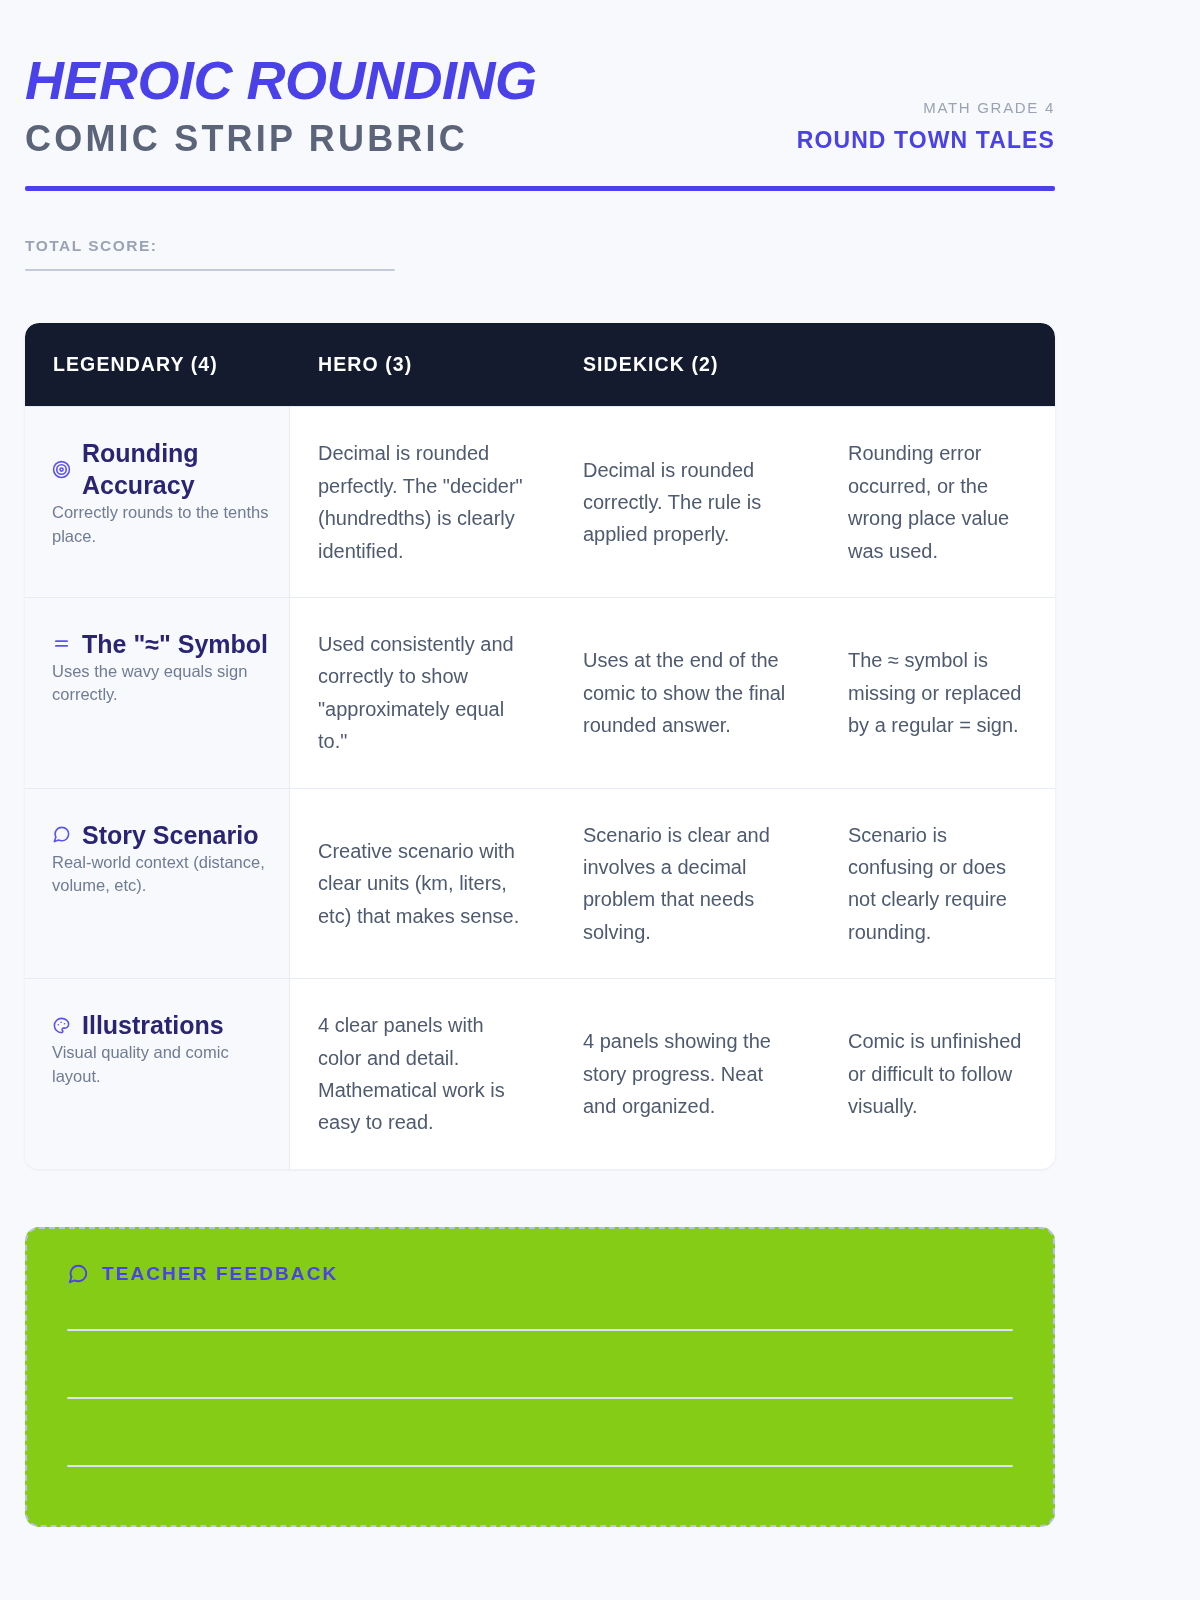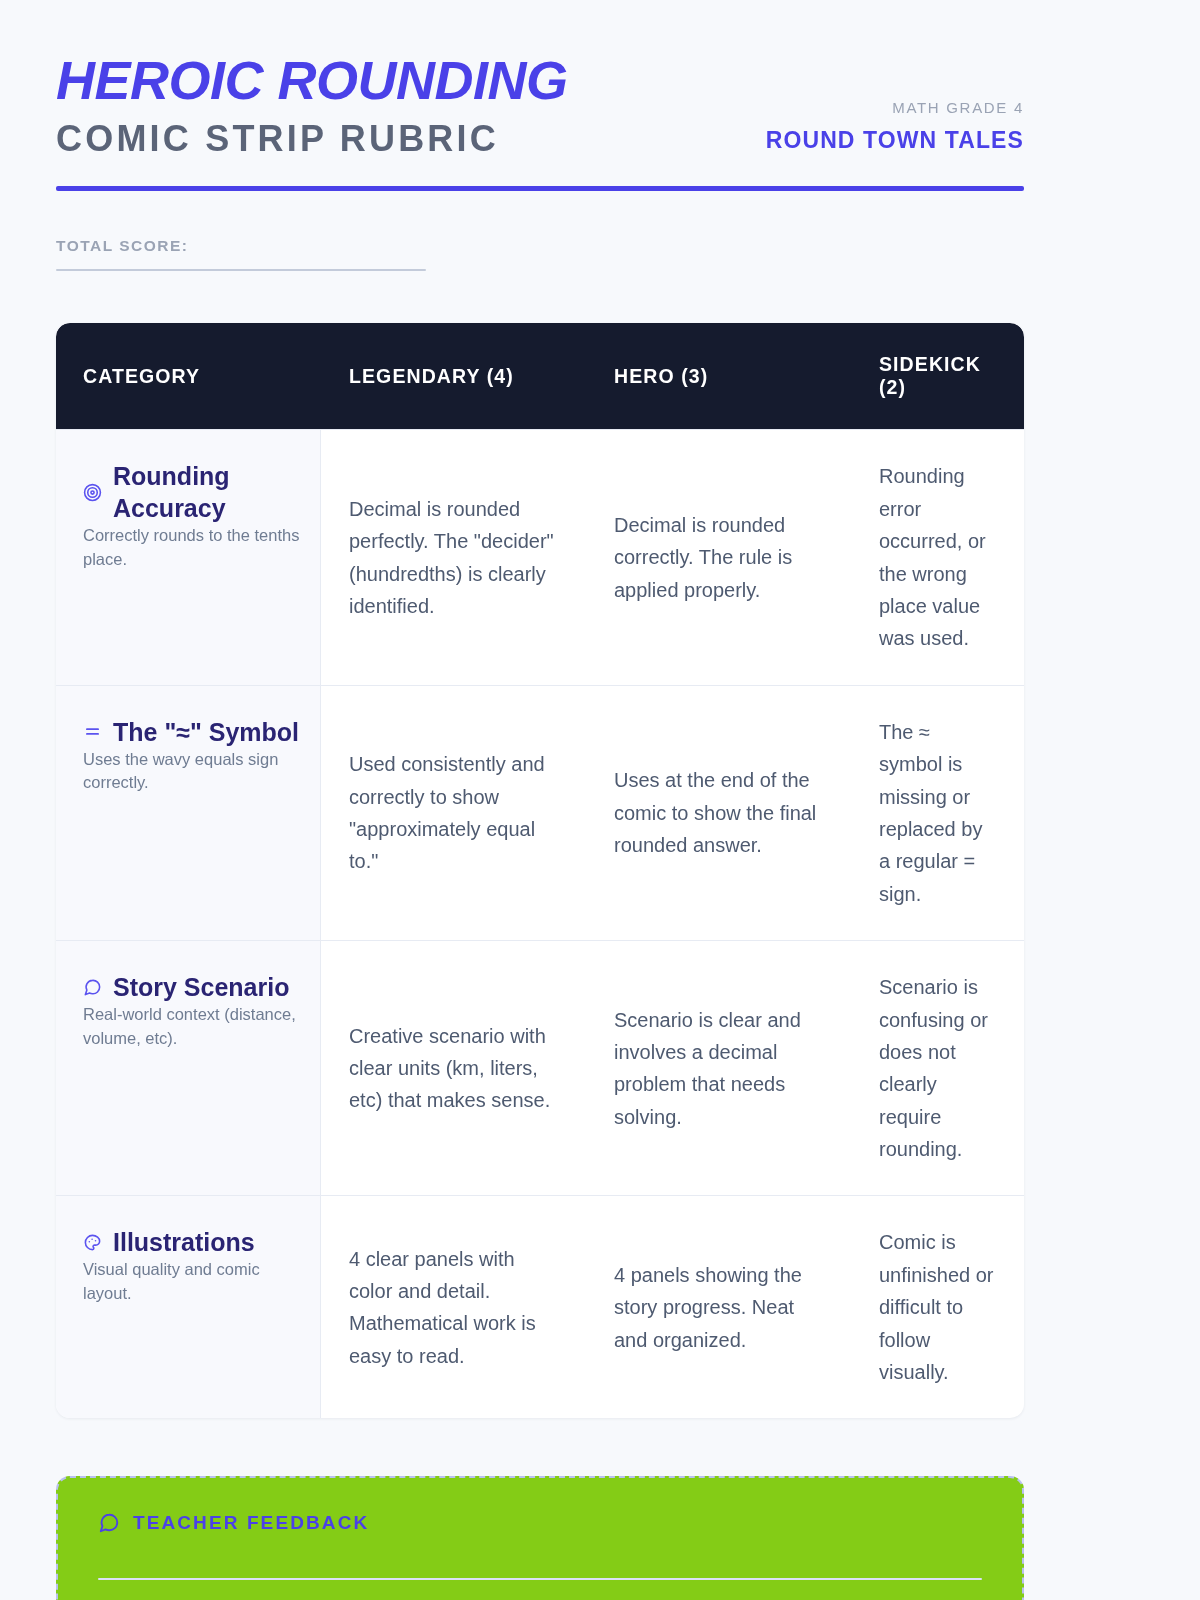--- a/index.html
+++ b/index.html
@@ -9,21 +9,21 @@
     height: 1600px;
     background: #f7f9fc;
     font-family: "Liberation Sans", sans-serif;
     overflow: hidden;
   }
 
   .page {
     position: relative;
     width: 1080px;
     height: 1600px;
-    padding: 0 56px;
+    padding: 0 25px;
   }
 
   
   .header {
     display: flex;
     align-items: flex-end;
     justify-content: space-between;
     padding-top: 52px;
   }
   .title-block { flex: 0 0 auto; }
@@ -223,21 +223,20 @@
   <div class="fields">
     <div class="field score">
       <div class="field-label">TOTAL SCORE:</div>
       <div class="field-line"></div>
     </div>
   </div>
 
   <div class="table-card">
 
     <div class="trow thead">
-      <div class="th c0">CATEGORY</div>
       <div class="th c1">LEGENDARY (4)</div>
       <div class="th c2">HERO (3)</div>
       <div class="th c3">SIDEKICK (2)</div>
     </div>
 
     <div class="trow tbody-row">
       <div class="c0 cat-cell">
         <div class="cat-head">
           <span class="cat-icon">
             <svg width="19" height="19" viewBox="0 0 24 24" fill="none" stroke="currentColor" stroke-width="2">

